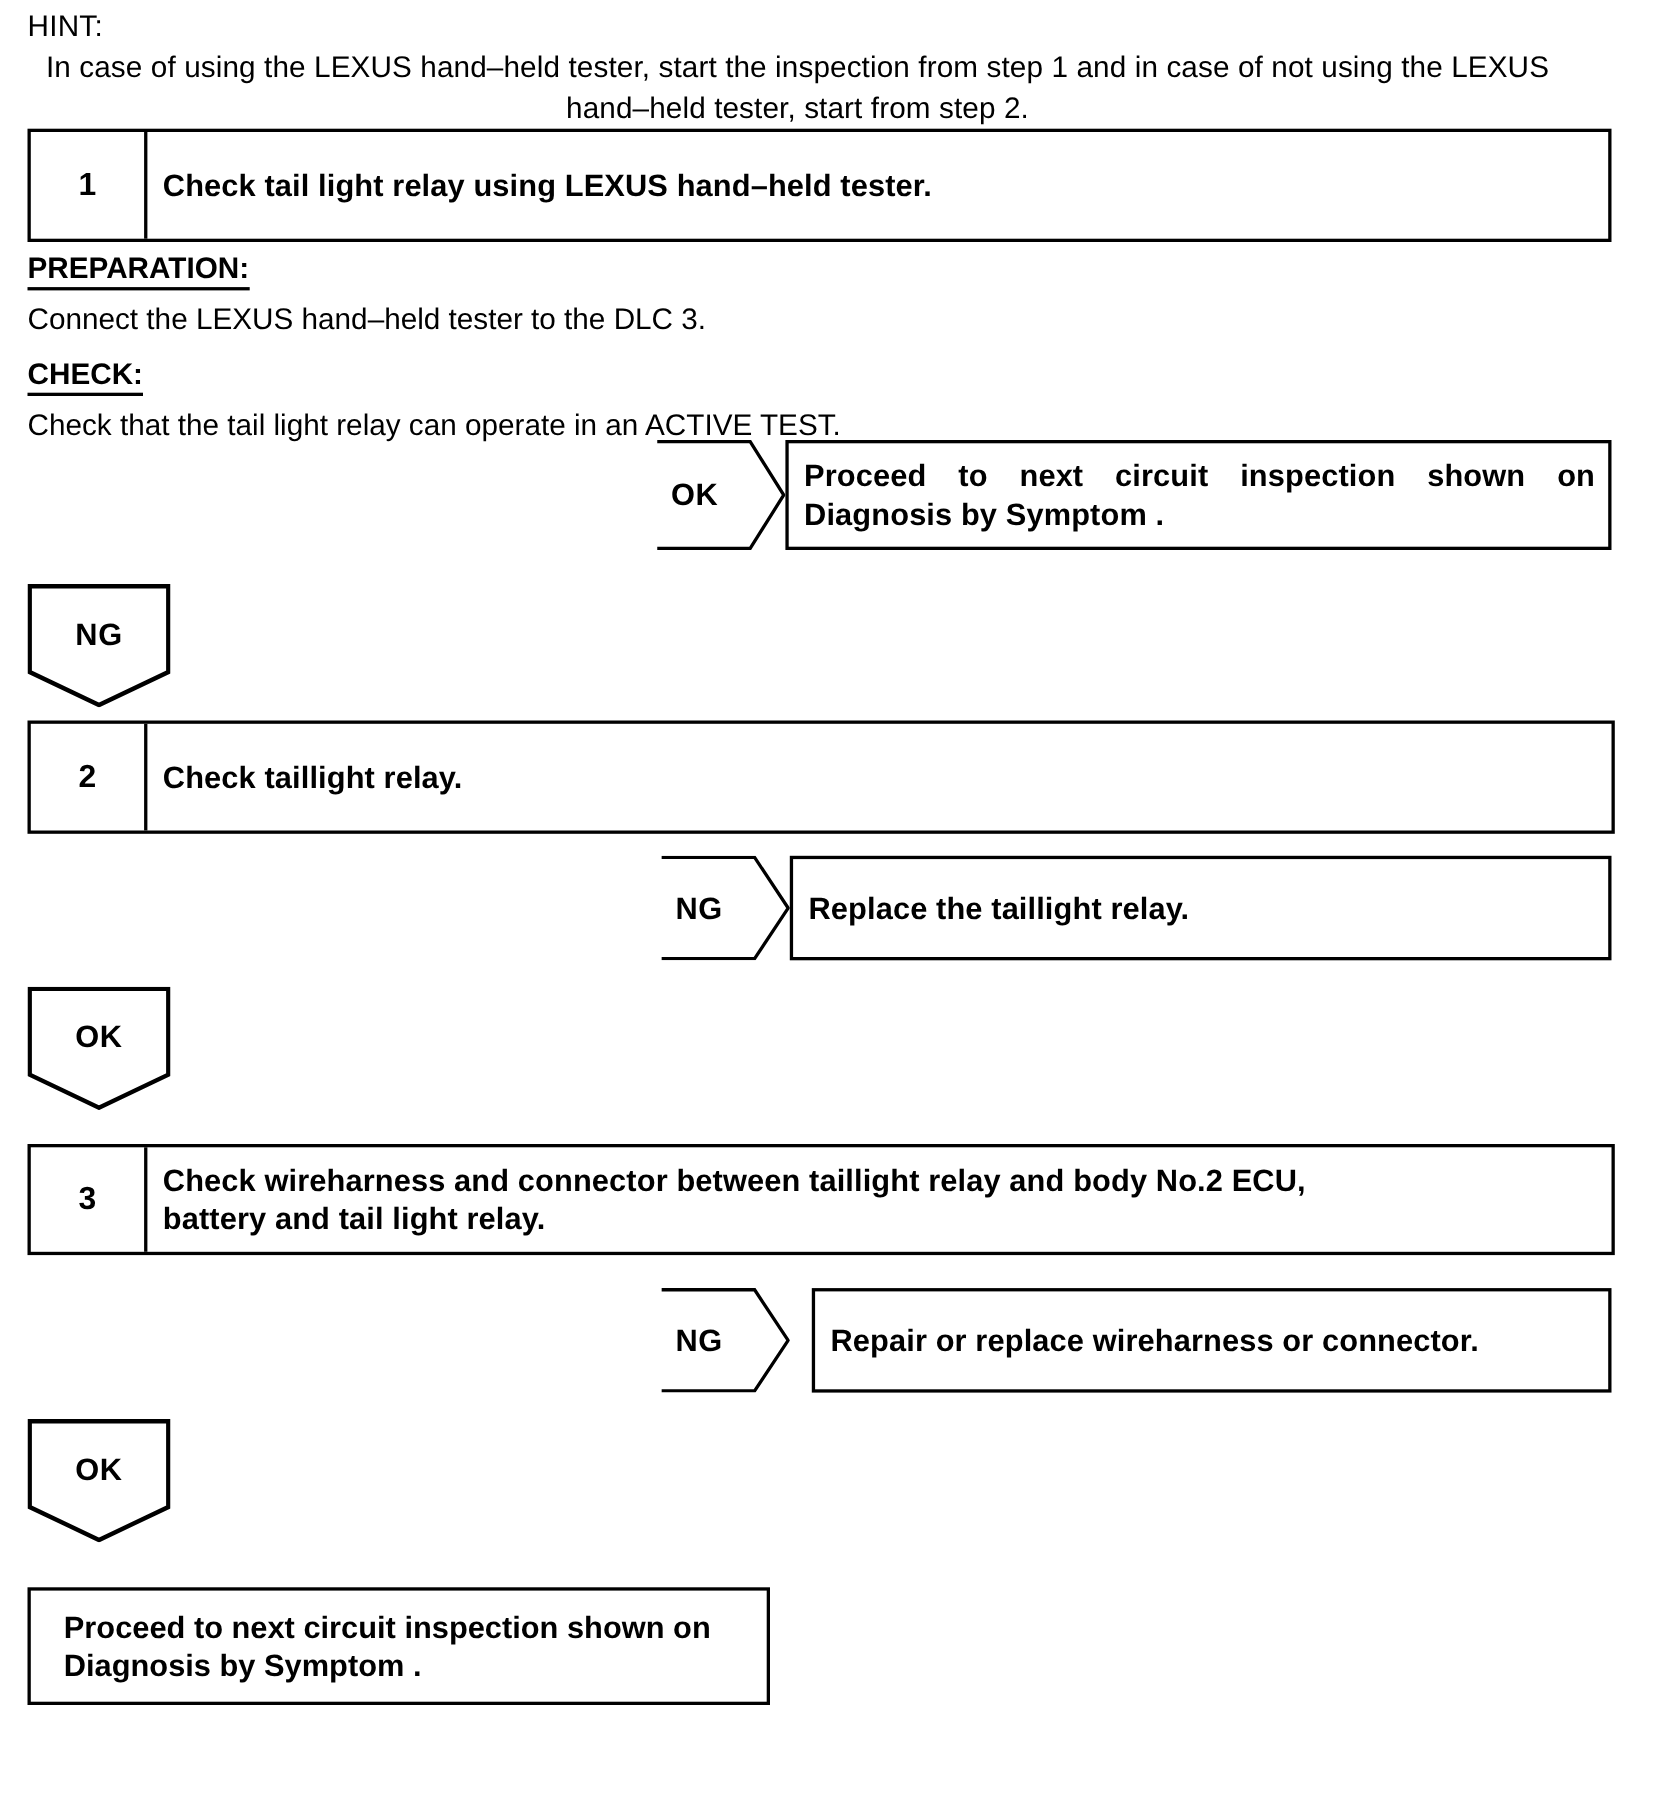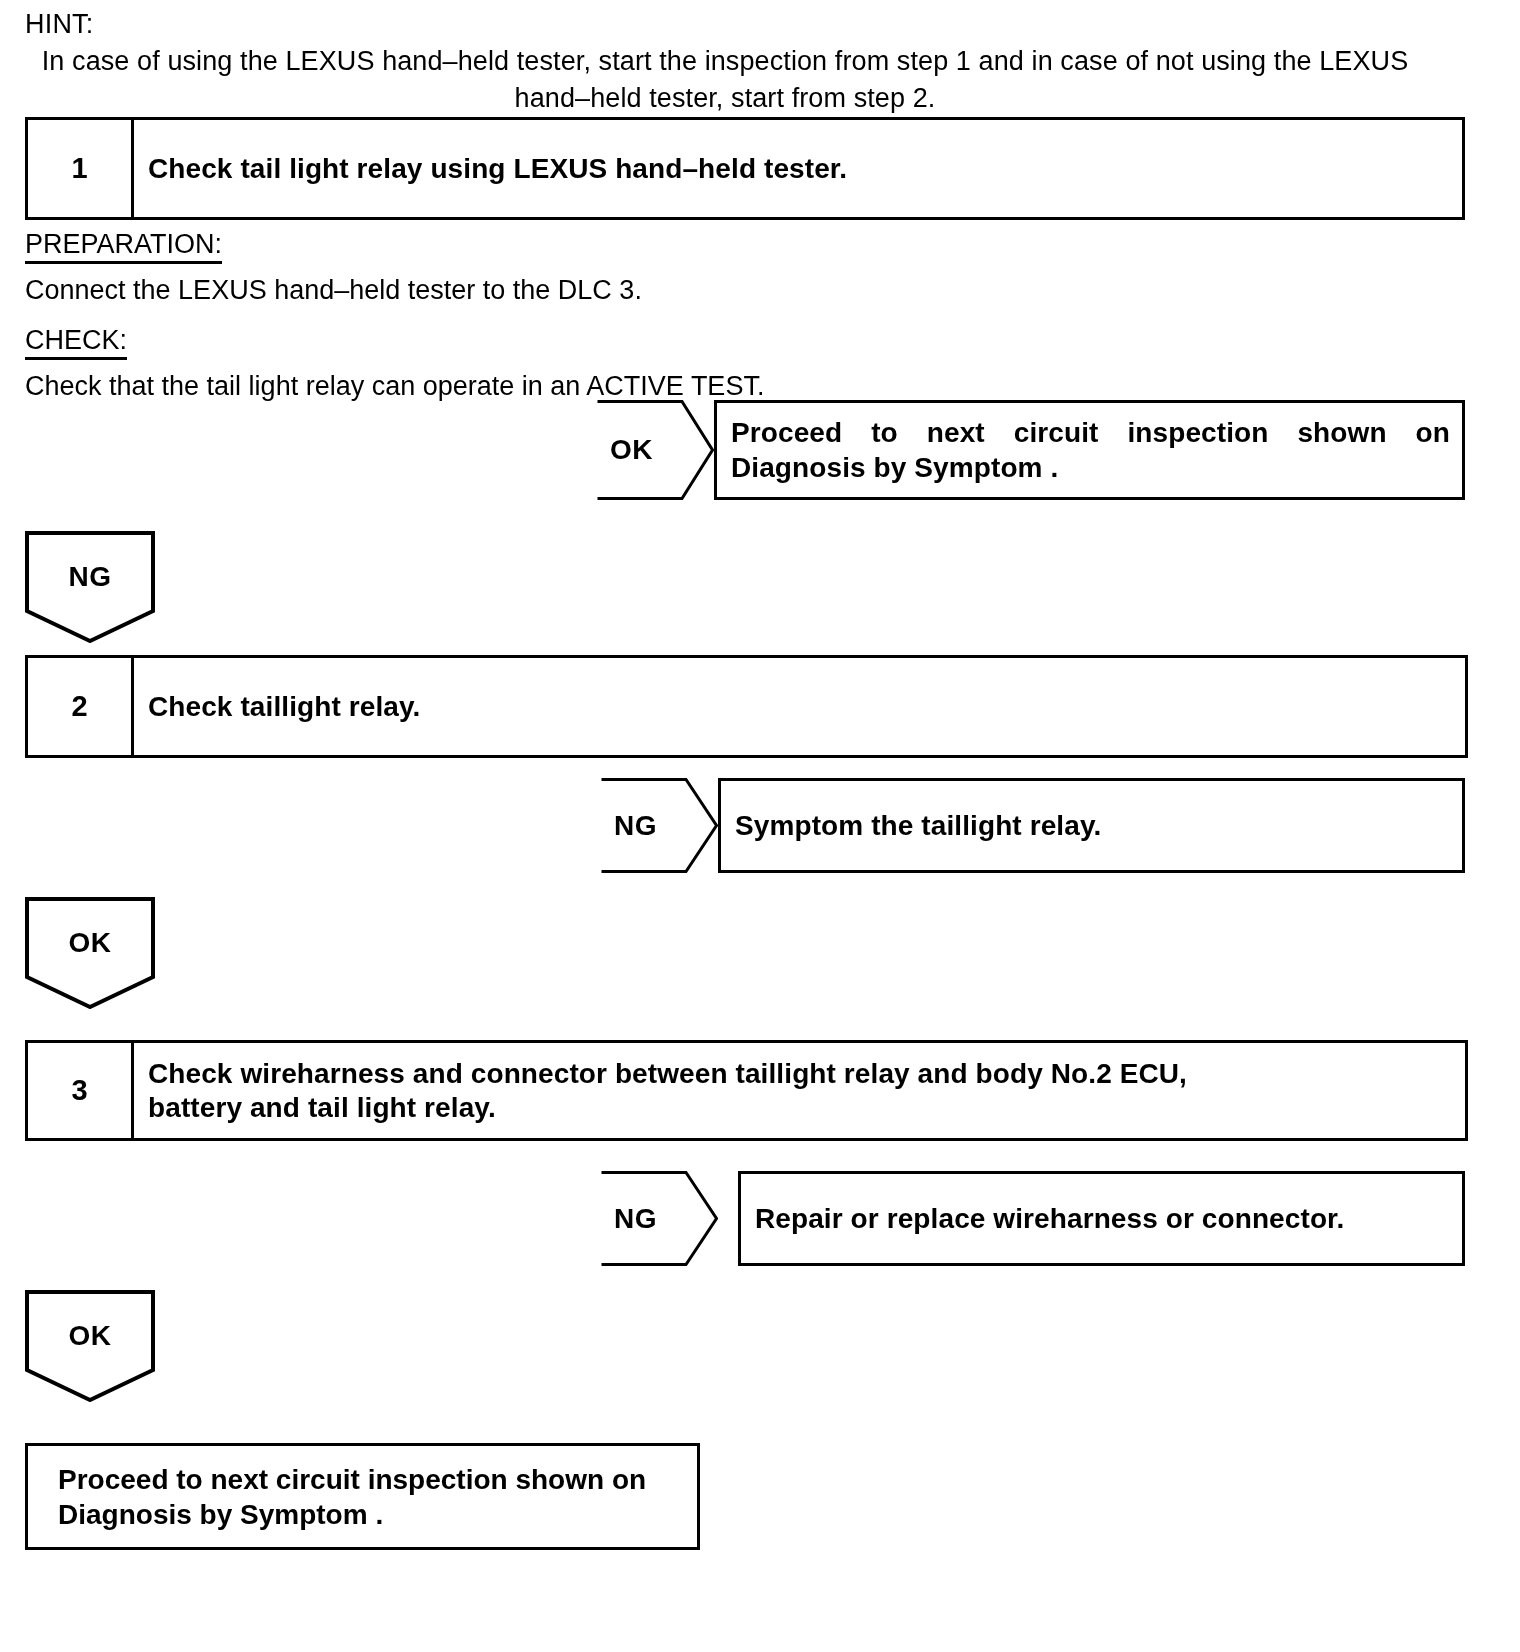--- a/index.html
+++ b/index.html
@@ -78,21 +78,21 @@
   .step-text .l2 { display: block; }
 
   
   .sect {
     position: absolute;
     left: 25px;
     width: 1200px;
   }
   .sect-head {
     font-size: 27px;
-    font-weight: normal;
+    font-weight: bold;
     line-height: 33px;
     display: inline-block;
     border-bottom: 3px solid #000;
     padding-bottom: 0px;
   }
   .sect-body {
     font-size: 27px;
     font-weight: 400;
     line-height: 36px;
     margin-top: 8px;
@@ -244,21 +244,21 @@
   </div>
 
   <div class="judge-row" style="left:600px; top:778px; width:865px; height:95px;">
     <div class="chev">
       <svg class="chev-svg" viewBox="0 0 118 95" preserveAspectRatio="none">
         <path d="M1.5,1.5 L86,1.5 L116.5,47.5 L86,93.5 L1.5,93.5" fill="#ffffff" stroke="#000000" stroke-width="3" stroke-linejoin="miter"></path>
       </svg>
       <span class="chev-label">NG</span>
     </div>
     <div class="result-box" style="flex:1 1 auto;">
-      <span>Symptom the taillight relay.</span>
+      <span>Replace the taillight relay.</span>
     </div>
   </div>
 
   <div class="pent" style="left:25px; top:897px;">
     <svg viewBox="0 0 130 112" preserveAspectRatio="none">
       <path d="M2,2 L128,2 L128,80 L65,110 L2,80 Z" fill="#ffffff" stroke="#000000" stroke-width="4" stroke-linejoin="miter"></path>
     </svg>
     <span class="pent-label">OK</span>
   </div>
 

